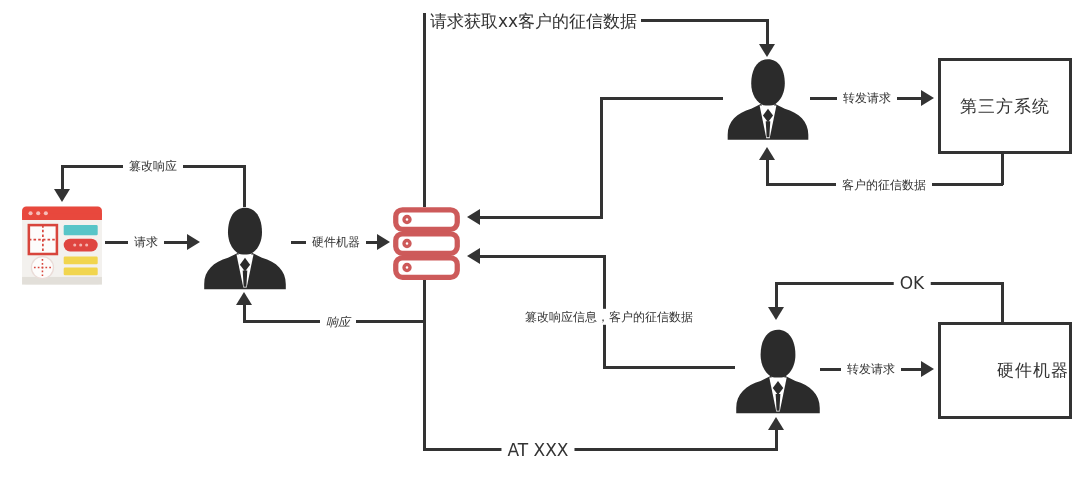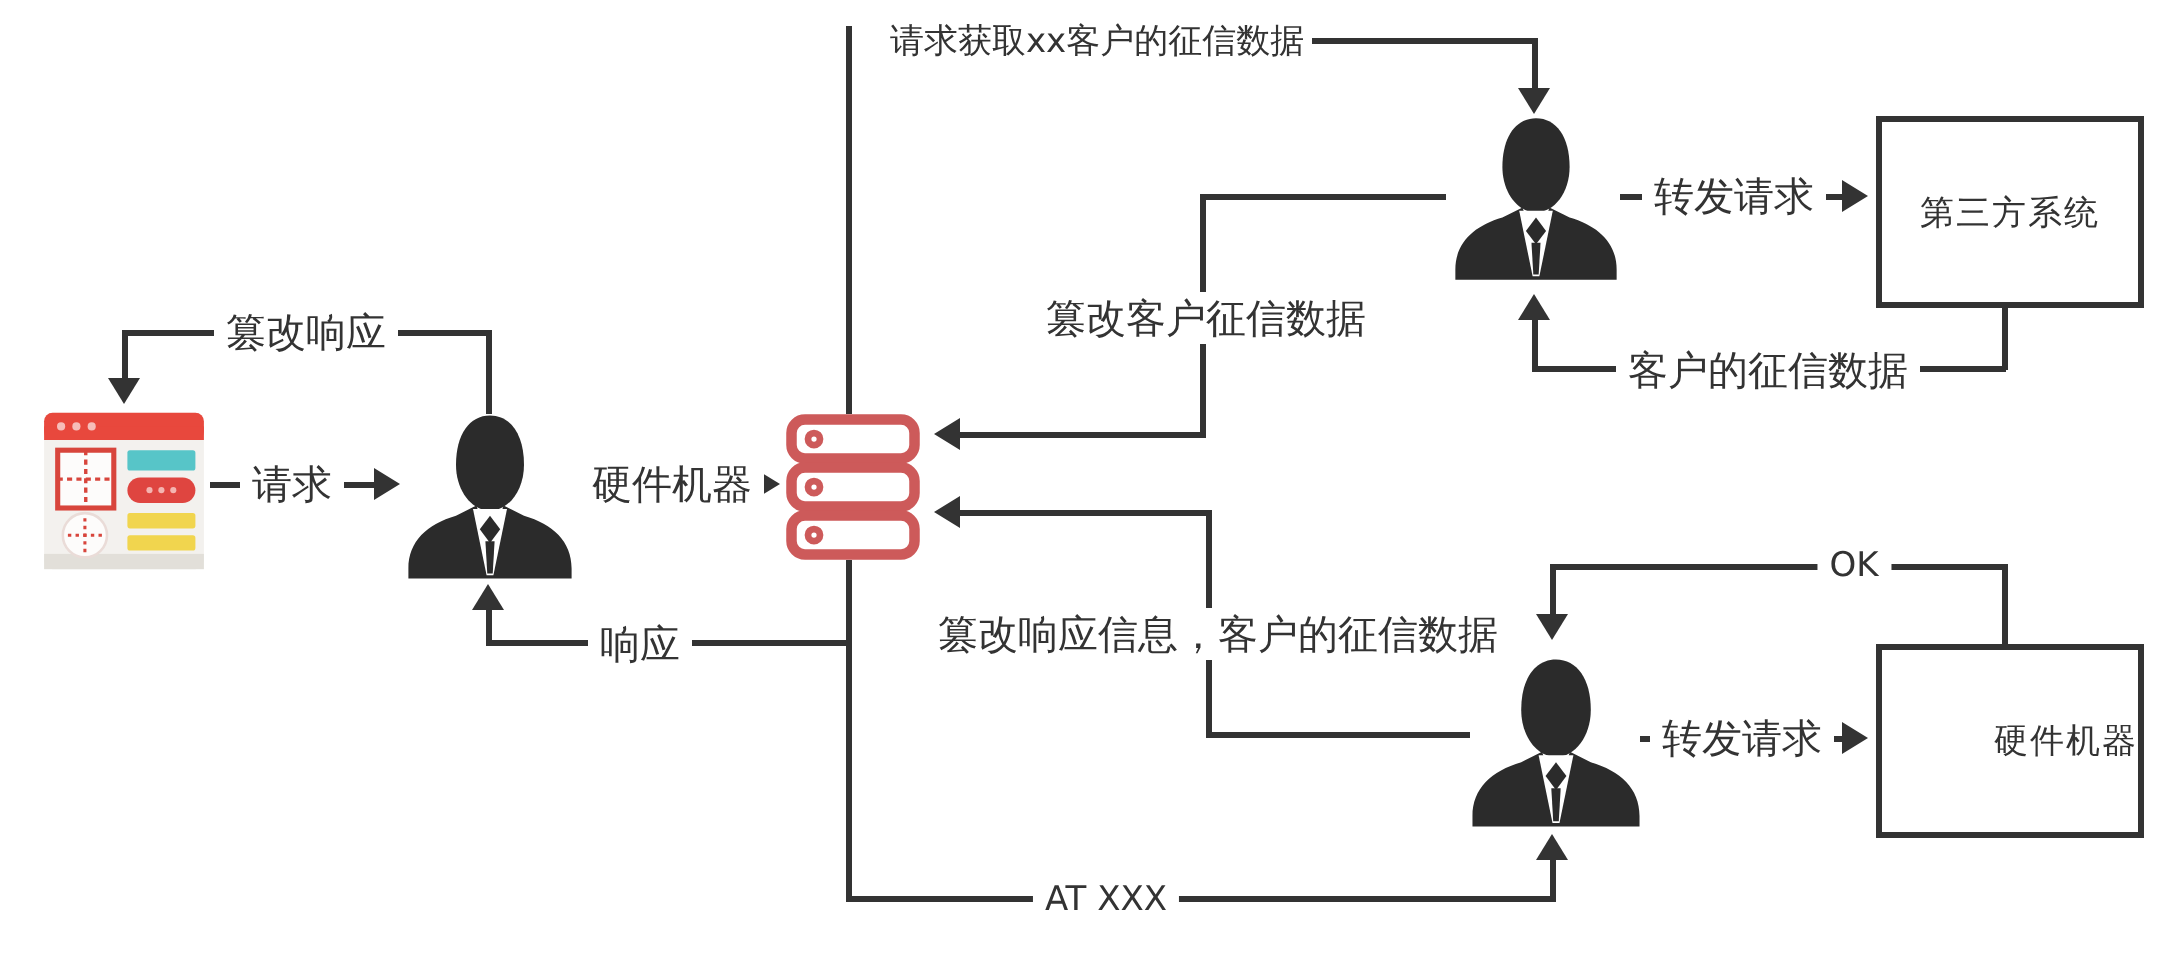--- a/index.html
+++ b/index.html
@@ -11,23 +11,23 @@
   .hline{height:3px;}
   .vline{width:3px;}
   .ar{position:absolute;width:0;height:0;}
   .ar.r{border-top:8px solid transparent;border-bottom:8px solid transparent;border-left:13px solid #333333;}
   .ar.l{border-top:8px solid transparent;border-bottom:8px solid transparent;border-right:13px solid #333333;}
   .ar.u{border-left:8px solid transparent;border-right:8px solid transparent;border-bottom:13px solid #333333;}
   .ar.d{border-left:8px solid transparent;border-right:8px solid transparent;border-top:13px solid #333333;}
   .lbl{
     position:absolute;transform:translate(-50%,-50%);
     background:#ffffff;padding:1px 6px;white-space:nowrap;
-    color:#333333;font-size:20px;font-weight:500;line-height:1.2;
+    color:#333333;font-size:12px;font-weight:500;line-height:1.2;
   }
-  .lbl.big{font-size:17px;margin-left:15px;}
+  .lbl.big{font-size:17px;}
   .lbl.left-anchor{transform:translateY(-50%);}
   .node{position:absolute;}
   .box{
     position:absolute;border:3px solid #333333;background:#ffffff;
     display:flex;align-items:center;justify-content:center;
     color:#333333;font-size:17px;font-weight:500;letter-spacing:1px;
   }
   svg{display:block;}
 </style>
 </head>
@@ -158,22 +158,21 @@
   </div>
 
   <div class="box" style="left:938px;top:322px;width:128px;height:91px;justify-content:flex-end;">
     <span>硬件机器</span>
   </div>
 
   <span class="lbl big left-anchor" style="left:428px;top:21px;padding:1px 4px 1px 2px;">请求获取xx客户的征信数据</span>
   <span class="lbl" style="left:153px;top:166px;">篡改响应</span>
   <span class="lbl" style="left:146px;top:242px;">请求</span>
   <span class="lbl" style="left:336px;top:242px;">硬件机器</span>
-  <span class="lbl" style="left:320px;top:322px;">响应</span>
+  <span class="lbl" style="left:338px;top:322px;font-style:italic;">响应</span>
   <span class="lbl" style="left:867px;top:98px;">转发请求</span>
   <span class="lbl" style="left:884px;top:185px;">客户的征信数据</span>
-  <span class="lbl" style="left:603px;top:159px;">篡改客户征信数据</span>
   <span class="lbl" style="left:609px;top:317px;">篡改响应信息，客户的征信数据</span>
   <span class="lbl big" style="left:912px;top:283px;">OK</span>
   <span class="lbl big" style="left:538px;top:450px;text-align:center;">AT XXX</span>
   <span class="lbl" style="left:871px;top:369px;">转发请求</span>
 
 </div>
 
 </body></html>

